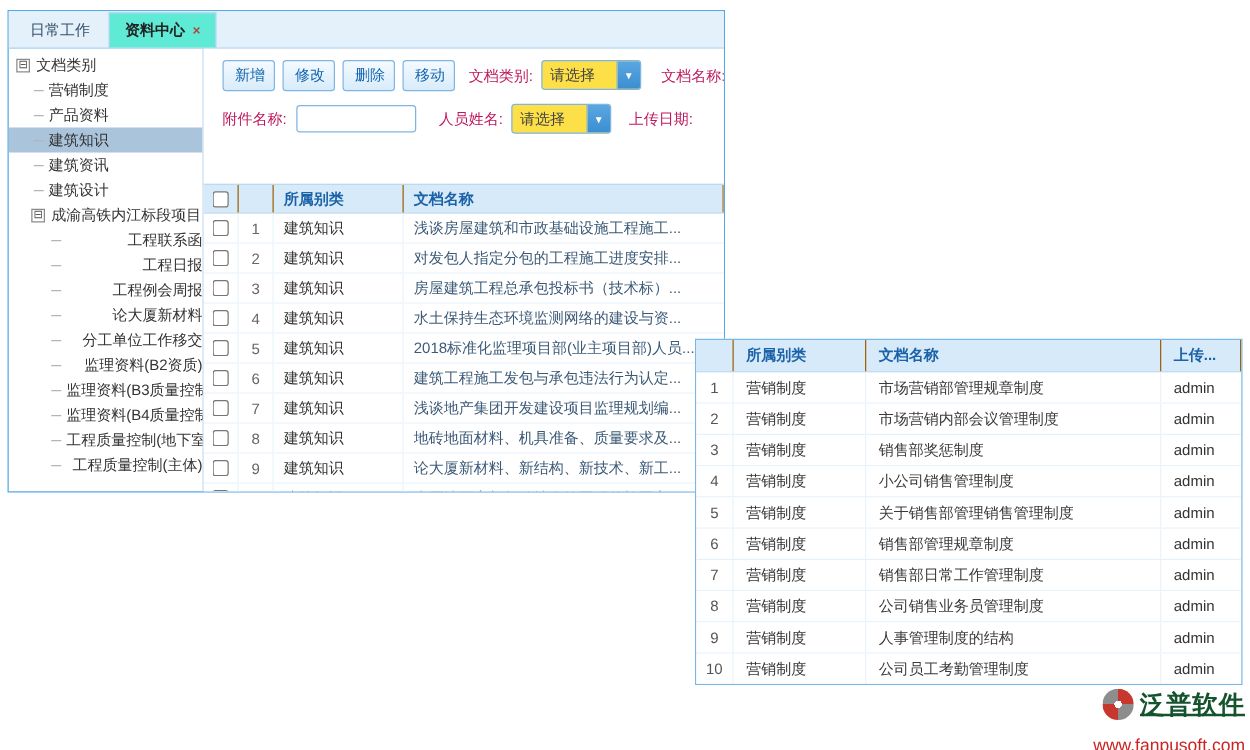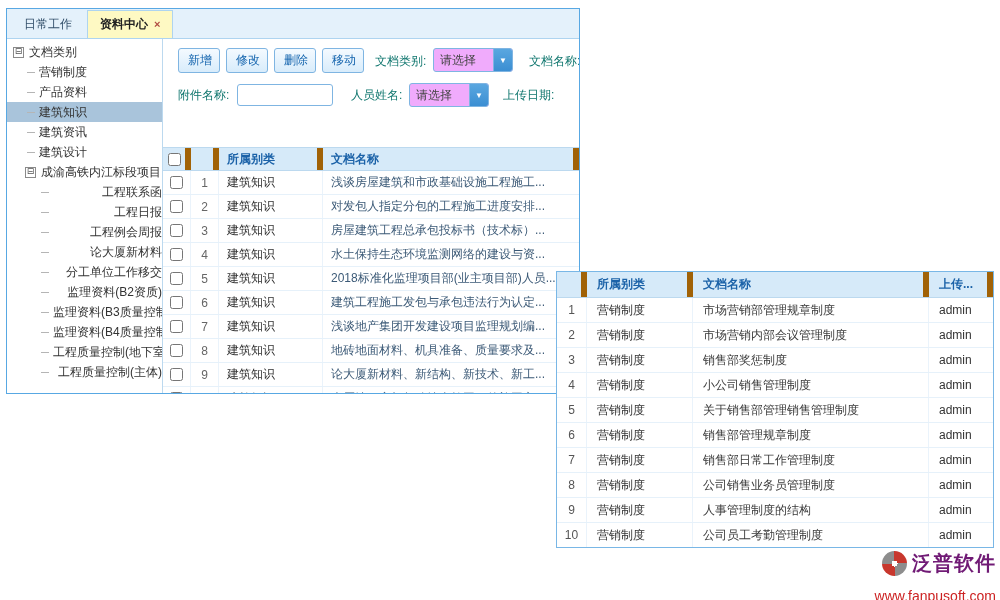--- a/index.html
+++ b/index.html
@@ -8,21 +8,21 @@
     font-family:"Liberation Sans","DejaVu Sans",sans-serif; font-size:12px; color:#333;
   }
 
   
   .win1 { position:absolute; left:6px; top:8px; width:574px; height:386px;
           border:1px solid #58a8e3; background:#fff; box-sizing:border-box; }
   .tabbar { height:30px; background:#e4f1fb; border-bottom:1px solid #aed4f0;
             display:flex; align-items:flex-end; padding-left:4px; box-sizing:border-box; }
   .tab { height:27px; line-height:26px; padding:0 12px; font-size:12px; color:#33506b;
          margin-right:2px; border:1px solid transparent; border-bottom:none; cursor:pointer; white-space:nowrap; }
-  .tab.active { background:#fef9c3; border-color:#aed4f0; font-weight:bold; color:#222; }
+  .tab.active { background:#5eead4; border-color:#aed4f0; font-weight:bold; color:#222; }
   .tab .x { color:#b04a42; margin-left:6px; font-weight:bold; font-size:11px; }
 
   .win1-body { display:flex; height:354px; }
 
   
   .tree { width:156px; border-right:1px solid #bcd9ef; overflow:hidden; padding-top:3px;
           box-sizing:border-box; flex:0 0 auto; }
   .tnode { height:20px; line-height:20px; display:flex; align-items:center; padding-left:6px;
            white-space:nowrap; cursor:pointer; }
   .tnode .box { width:9px; height:9px; border:1px solid #8a8a8a; margin-right:5px; flex:0 0 auto;
@@ -32,40 +32,40 @@
   .lvl1r { padding-left:18px; }
   .lvl2 { padding-left:34px;justify-content:space-between; }
   .tick { display:inline-block; width:8px; height:1px; background:#b5b5b5; margin-right:4px; flex:0 0 auto; }
   .tnode.selected { background:#a9c4db; }
 
   
   .main { flex:1; position:relative; overflow:hidden; background:#fff; }
   .btn { position:absolute; height:25px; line-height:23px; padding:0 9px; box-sizing:border-box;
          background:linear-gradient(#f4faff,#d8ecfb); border:1px solid #7fb5e2; border-radius:3px;
          color:#1565ae; font-size:12px; text-align:center; cursor:pointer; white-space:nowrap; }
-  .lbl { position:absolute; font-size:12px; color:#0f766e; white-space:nowrap; }
-  .sel { position:absolute; height:24px; width:80px; background:#f0abfc; border:1px solid #7fb5e2;
+  .lbl { position:absolute; font-size:12px; color:#be185d; white-space:nowrap; }
+  .sel { position:absolute; height:24px; width:80px; background:#fde047; border:1px solid #7fb5e2;
          border-radius:3px; display:flex; align-items:center; box-sizing:border-box; cursor:pointer; }
   .sel .val { flex:1; padding:0 6px; color:#444; white-space:nowrap; overflow:hidden; }
   .sel .arrow { width:18px; align-self:stretch; background:linear-gradient(#5aa7e0,#3b8ed2);
                 color:#fff; display:flex; align-items:center; justify-content:center; font-size:8px;
                 border-left:1px solid #7fb5e2; border-radius:0 2px 2px 0; }
   .inp { position:absolute; height:22px; width:96px; border:1px solid #7fb5e2; border-radius:3px;
          box-sizing:border-box; font-size:12px; padding:0 4px; }
   .querybar { position:absolute; left:0; right:0; top:74px; height:32px; background:#e9f3fc;
               border-top:1px solid #ddeefa; }
 
   
   .t1 { position:absolute; left:0; right:0; top:108px; }
   .trow { display:flex; align-items:center; height:23px; border-bottom:1px solid #e6f1fa; background:#fff; }
   .t1 .thead { height:22px; background:#d6eaf9; border-top:1px solid #bcd9ef; border-bottom:1px solid #bcd9ef; }
   .thead .cell { color:#1b62a8; font-weight:bold; }
   .cell { box-sizing:border-box; overflow:hidden; white-space:nowrap; border-right:1px solid #eaf3fb;
           height:100%; display:flex; align-items:center; }
-  .thead .cell { border-right:6px solid #a16207; }
+  .thead .cell { border-right:1px solid #a16207; }
   .c-cb { width:28px; flex:0 0 auto; justify-content:center; }
   .c-no { width:28px; flex:0 0 auto; justify-content:center; color:#666; }
   .c-cat { width:104px; flex:0 0 auto; padding-left:8px; color:#333; }
   .c-name { flex:1; min-width:0; padding-left:8px; color:#3c5a77; border-right:none; }
   input[type=checkbox] { width:13px; height:13px; margin:0; }
 
   
   .win2 { position:absolute; left:556px; top:271px; width:438px; height:277px;
           border:1px solid #79b7e6; background:#fff; box-sizing:border-box; overflow:hidden; }
   .win2 .trow { height:24px; border-bottom:1px solid #e6f1fa; }
@@ -75,21 +75,21 @@
   .w2-name { width:236px; flex:0 0 auto; padding-left:10px; color:#3a3a3a; }
   .w2-up { flex:1; min-width:0; padding-left:10px; color:#333; border-right:none; }
 
   
   .logo { position:absolute; left:872px; top:550px; width:124px; cursor:pointer; }
   .logo-top { display:flex; align-items:center; justify-content:flex-end; }
   .logo-icon { width:25px; height:25px; border-radius:50%; margin-right:5px; flex:0 0 auto;
     background:
       radial-gradient(circle at center, #fff 0 3px, rgba(0,0,0,0) 3px),
       conic-gradient(#c8372d 0 90deg, #8d8d8d 90deg 180deg, #c8372d 180deg 270deg, #8d8d8d 270deg 360deg); }
-  .logo-name { font-size:20px; font-weight:bold; color:#701a75; letter-spacing:1px; white-space:nowrap; }
+  .logo-name { font-size:20px; font-weight:bold; color:#14532d; letter-spacing:1px; white-space:nowrap;text-decoration:underline; }
   .logo-url { text-align:right; color:#c22; font-size:14px; margin-top:11px; }
 </style>
 </head>
 <body>
 
 <div class="canvas">
 
   <div class="win1">
 
     <div class="tabbar">

